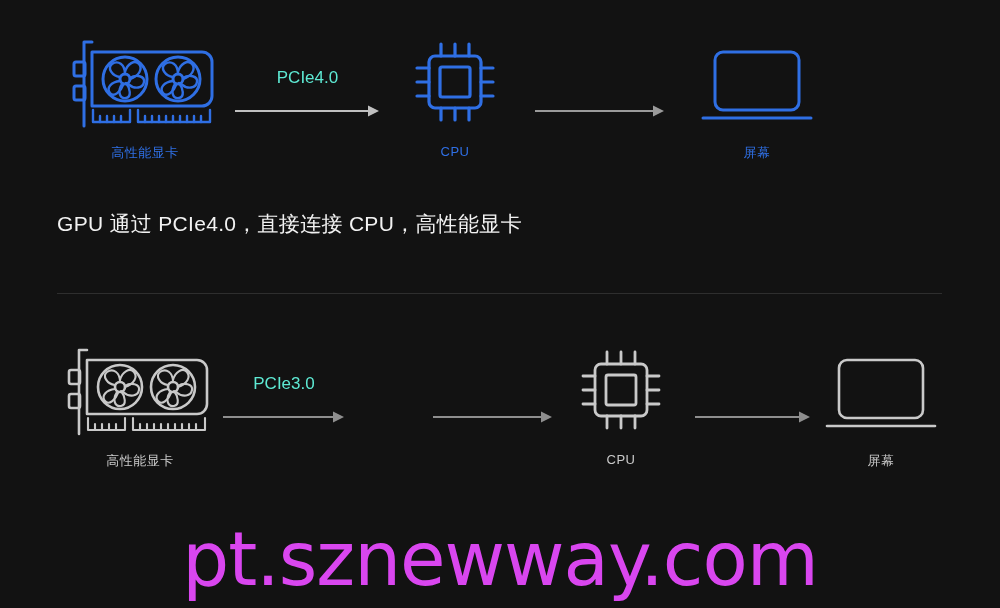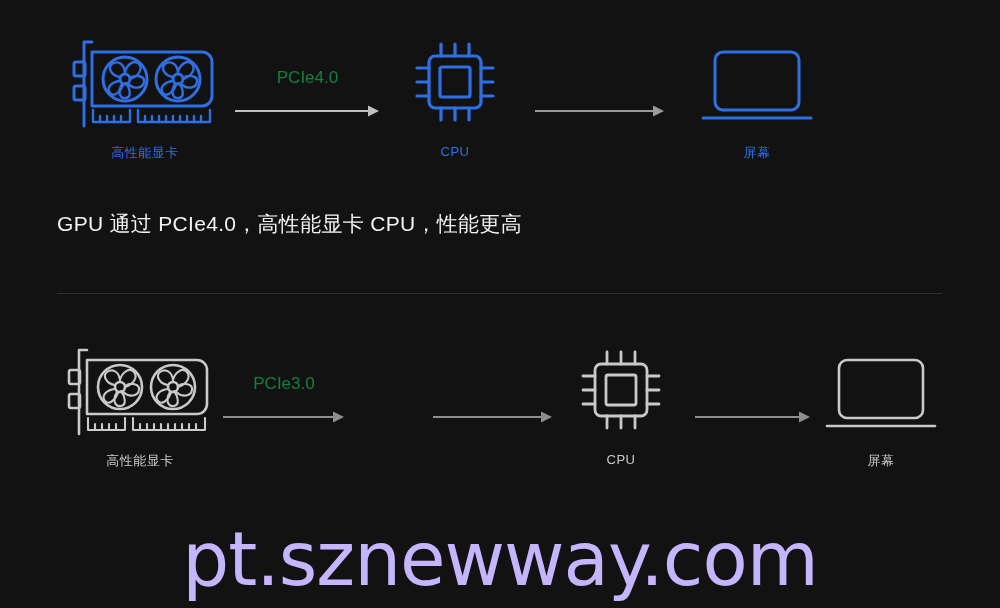--- a/index.html
+++ b/index.html
@@ -58,21 +58,21 @@
     position: absolute;
     height: 50px;
   }
   .conn .arrow-label {
     position: absolute;
     top: -4px;
     left: 0;
     width: 100%;
     text-align: center;
     font-size: 17px;
-    color: #15803d;
+    color: #5eead4;
     white-space: nowrap;
   }
   .conn .arrow-svg {
     position: absolute;
     bottom: 0;
     left: 0;
   }
 
   
   #divider {
@@ -96,21 +96,21 @@
 
   
   #watermark {
     position: absolute;
     left: 0;
     top: 516px;
     width: 1000px;
     text-align: center;
     font-size: 74px;
     line-height: 86px;
-    color: #c4b5fd;
+    color: #d946ef;
     font-family: "DejaVu Sans", "Liberation Sans", sans-serif;
     letter-spacing: -1px;
     user-select: none;
   }
 </style>
 </head>
 <body>
 
 <div id="stage">
 
@@ -201,21 +201,21 @@
               <rect x="18" y="14" width="84" height="58" rx="8"></rect>
               <path d="M6 80 L114 80"></path>
             </g>
           </svg>
         </span>
         <span class="caption">屏幕</span>
       </div>
 
     </div>
 
-    <div class="rowcaption" id="caption-top">GPU 通过 PCIe4.0，高性能显卡 CPU，性能更高</div>
+    <div class="rowcaption" id="caption-top">GPU 通过 PCIe4.0，直接连接 CPU，高性能显卡</div>
   </div>
 
   <div id="divider"></div>
 
   <div class="row" id="row-bottom">
     <div class="flowline" id="flow-bottom">
 
       <div class="node gray" style="left:0px; top:8px; width:170px;">
         <span class="glyph">
           <svg width="150" height="92" viewBox="0 0 150 92">

